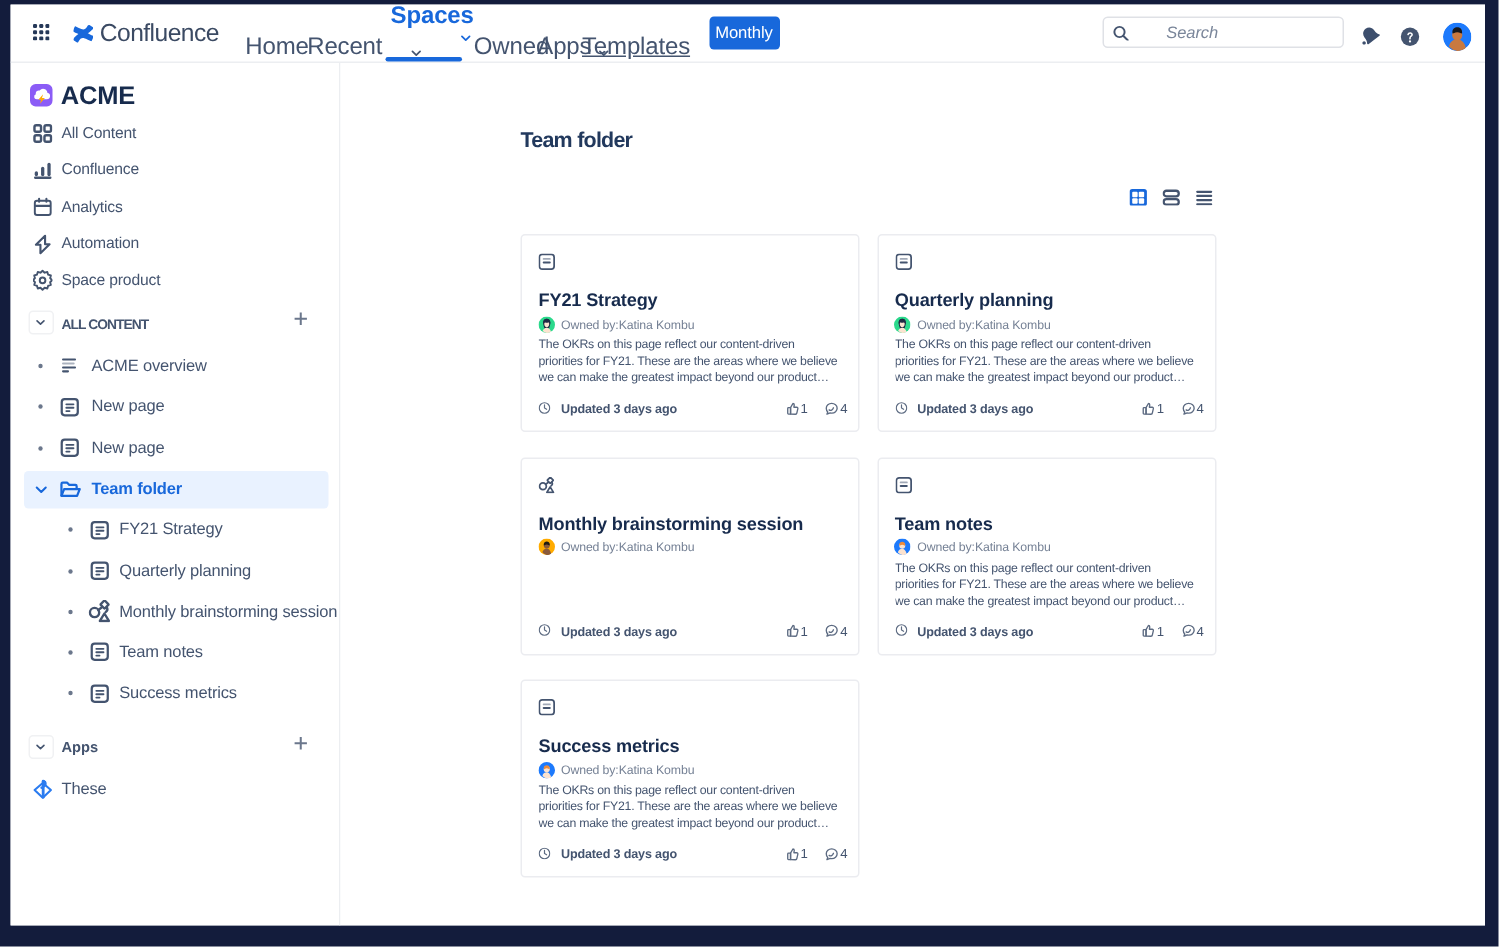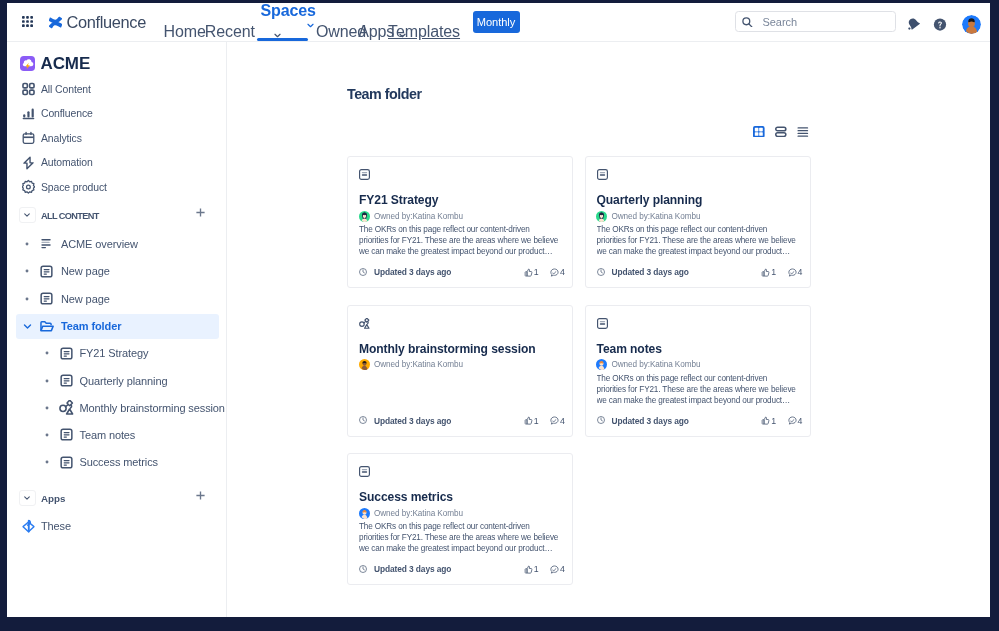--- a/index.html
+++ b/index.html
@@ -21,21 +21,21 @@
   .nav-item .chev{margin-left:3px;display:inline-flex;align-items:center;}
   .nav-item.active{color:#1868db;font-weight:bold;flex-direction:column;}
   .nav-item.active .underline{position:absolute;left:-3px;right:8px;bottom:0px;height:3px;background:#1868db;border-radius:1.5px;}
     .create-btn{position:absolute;left:465.5px;top:7.8px;width:47px;height:22px;background:#1868db;
               color:#fff;font-size:11.1px;border-radius:3px;display:flex;align-items:center;
               justify-content:center;cursor:pointer;font-weight:normal;box-sizing:border-box;
               letter-spacing:-0.05px;}
     .searchbox{position:absolute;left:727.5px;top:8.3px;width:161px;height:21px;border:1px solid #dfe1e6;
              border-radius:3.5px;background:#fff;display:flex;align-items:center;cursor:text;box-sizing:border-box;}
   .searchbox .s-icon{margin-left:6.5px;width:10.5px;height:10.5px;display:flex;}
-  .searchbox .s-ph{margin-left:10px;font-size:11px;color:#7a869a;letter-spacing:-0.05px;}
+  .searchbox .s-ph{margin-left:25px;font-size:11px;color:#7a869a;letter-spacing:-0.05px;font-style:italic;}
   .nav-right-icon{position:absolute;cursor:pointer;}
   .nav-bell{left:899px;top:14px;width:14px;height:14px;display:flex;}
   .nav-help{left:926px;top:14px;width:14px;height:14px;display:flex;}
   .nav-avatar{position:absolute;left:955px;top:11.5px;width:19px;height:19px;border-radius:50%;cursor:pointer;display:flex;overflow:hidden;}
 
   
   .sidebar{position:absolute;left:0;top:39px;width:220px;height:575px;background:#fff;
            border-right:1px solid #eceef1;box-sizing:border-box;overflow:hidden;}
     .sb-space{position:absolute;left:13.3px;top:14px;height:15px;display:flex;align-items:center;cursor:pointer;}
   .sb-space-ico{width:14.6px;height:14.6px;border-radius:3.8px;background:#8b5cf6;display:flex;

